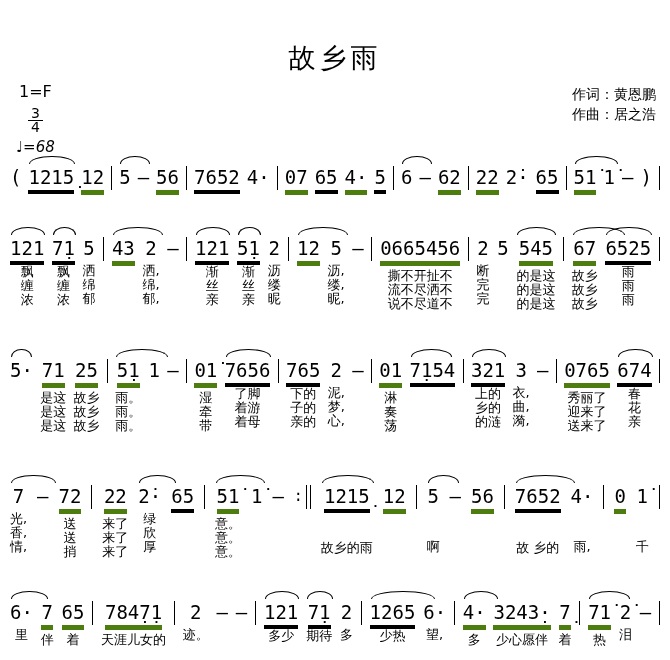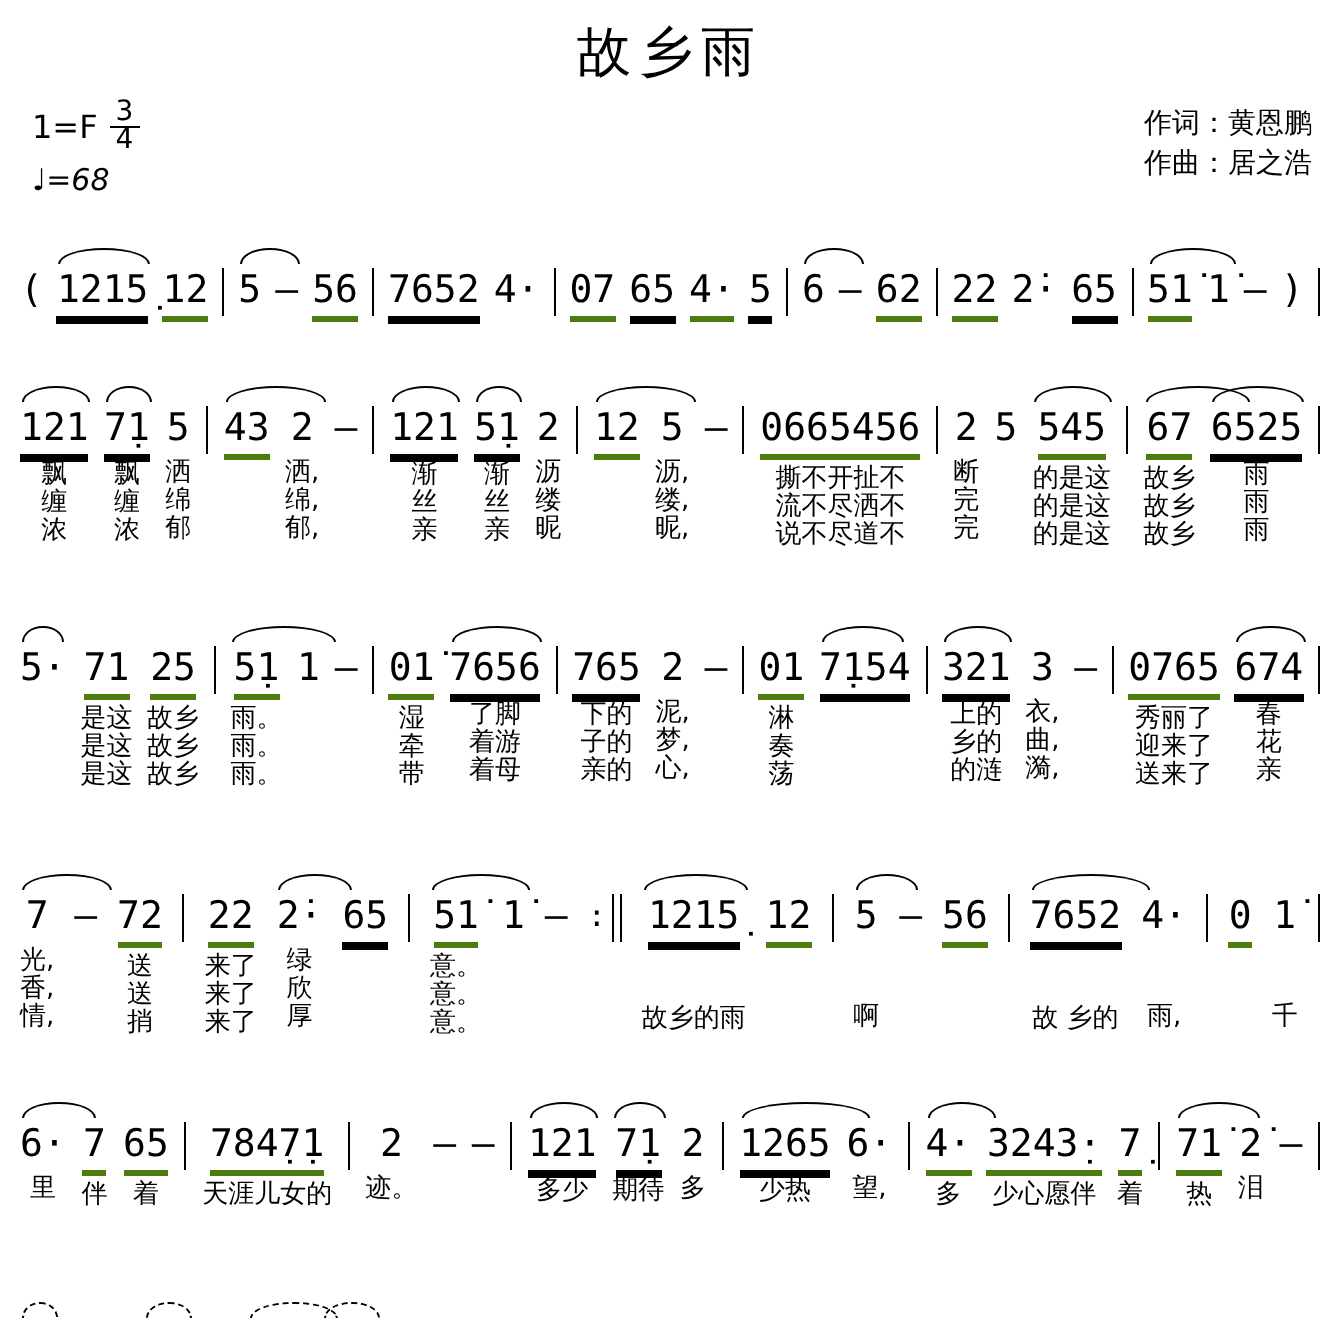--- a/index.html
+++ b/index.html
@@ -1,41 +1,41 @@
 <!DOCTYPE html>
 <html><head>
 <meta charset="utf-8">
 <style>
   html,body{margin:0;padding:0;background:#fff;color:#000;}
   body{width:670px;height:660px;overflow:hidden;font-family:"DejaVu Sans",sans-serif;}
-  .sheet{width:670px;height:536px;box-sizing:border-box;padding:6px 10px 0 10px;}
+  .sheet{width:670px;height:536px;box-sizing:border-box;padding:6px 10px 0 10px;margin-top:32px;}
 
   .title{text-align:center;font-size:27px;letter-spacing:4px;font-family:"DejaVu Serif",serif;margin-top:2px;}
 
   .meta{position:relative;height:62px;margin-top:6px;}
   .keyblock{position:absolute;left:6px;top:0;font-size:16px;}
-  .keyrow{display:flex;align-items:center;gap:6px;}
+  .keyrow{display:flex;align-items:center;gap:6px;flex-direction:column;}
   .frac{display:inline-flex;flex-direction:column;align-items:center;font-size:14px;line-height:13px;}
   .frac .num{border-bottom:1px solid #000;padding:0 3px;}
   .temporow{margin-top:4px;font-size:15px;font-style:italic;}
   .credits{position:absolute;right:4px;top:2px;text-align:left;font-size:14px;line-height:20px;}
 
   .music{margin-top:6px;}
   .system{display:flex;justify-content:space-between;align-items:flex-start;width:650px;overflow:visible;}
   .system.narrow{width:300px;justify-content:flex-start;gap:14px;}
   .sys1{margin-top:10px;}
   .sys2{margin-top:30px;}
   .sys3{margin-top:36px;}
   .sys4{margin-top:40px;}
   .sys5{margin-top:30px;}
   .sys6{margin-top:44px;}
 
   .tok{position:relative;padding-top:12px;text-align:center;}
   .note{display:inline-block;font-family:"DejaVu Sans Mono",monospace;font-size:19px;line-height:22px;white-space:nowrap;padding-bottom:2px;}
-  .u1 .note{border-bottom:3px solid #4d7c0f;}
+  .u1 .note{border-bottom:5px solid #4d7c0f;}
   .u2 .note{border-bottom:1px solid #000;box-shadow:0 3px 0 0 #000;}
   .arc{position:absolute;top:2px;left:1px;height:8px;border:1px solid #000;border-bottom:none;border-radius:50% 50% 0 0 / 100% 100% 0 0;box-sizing:border-box;}
   .arc.dash{border-style:dashed;border-bottom:none;}
 
   .lyrics{margin-top:3px;}
   .lyr{font-size:13px;line-height:14px;height:14px;white-space:nowrap;text-align:center;}
 
   .barcol{padding-top:12px;}
   .bar{display:flex;align-items:flex-start;gap:3px;height:24px;}
   .bl{width:1px;height:24px;background:#000;}

